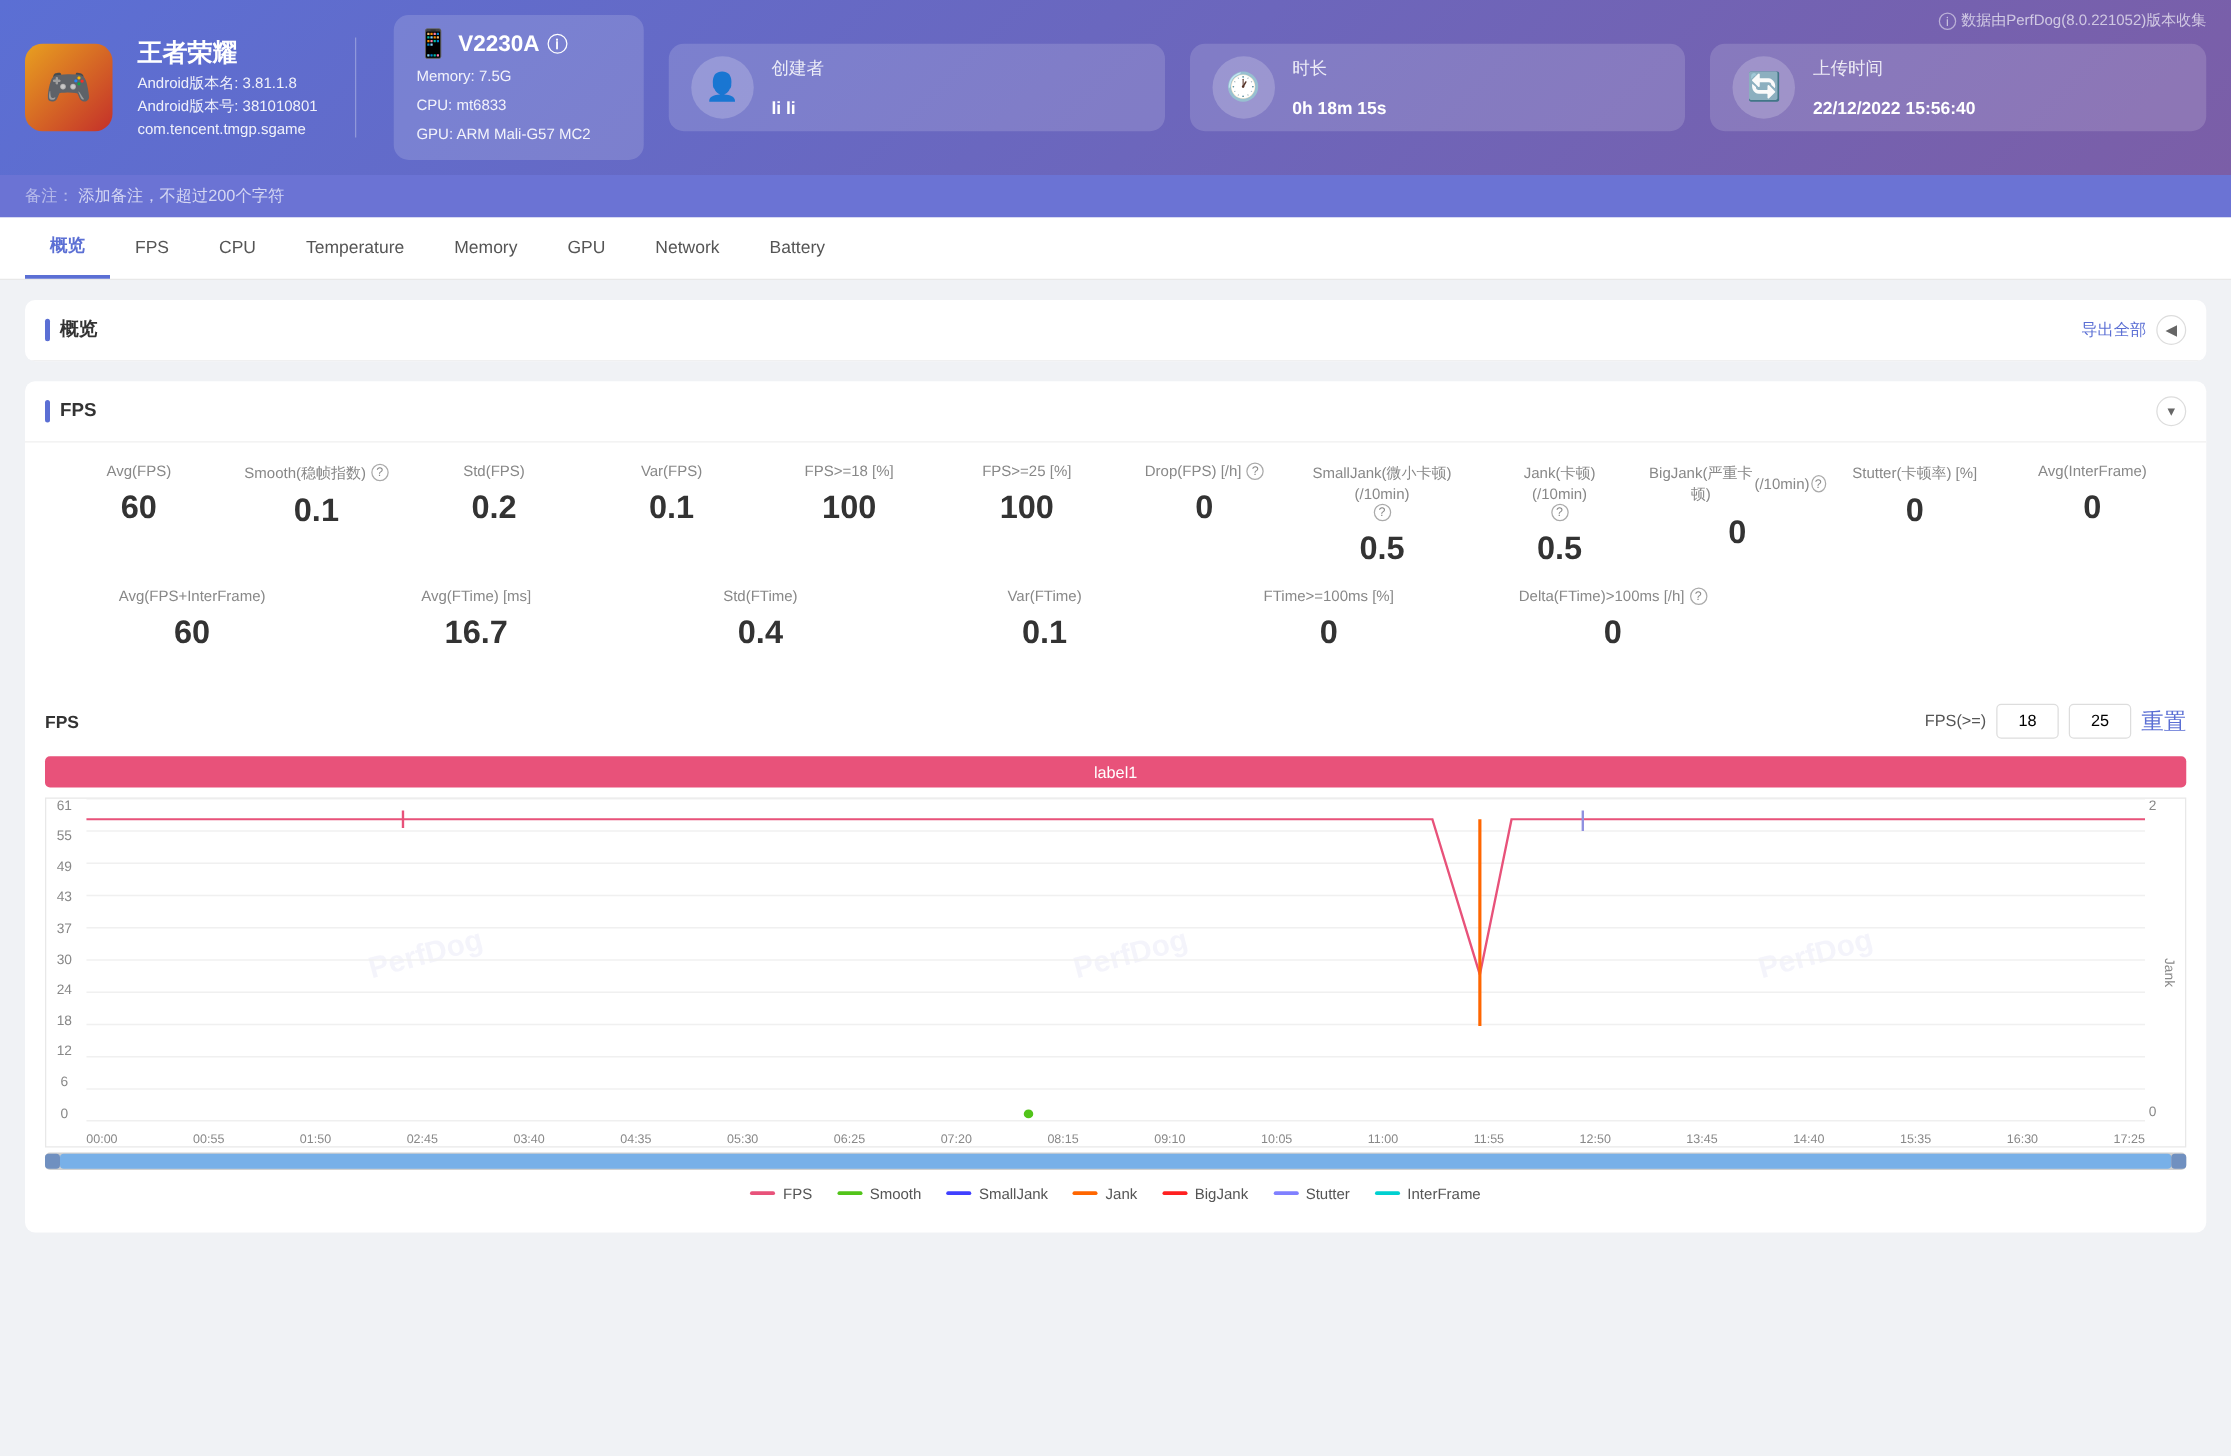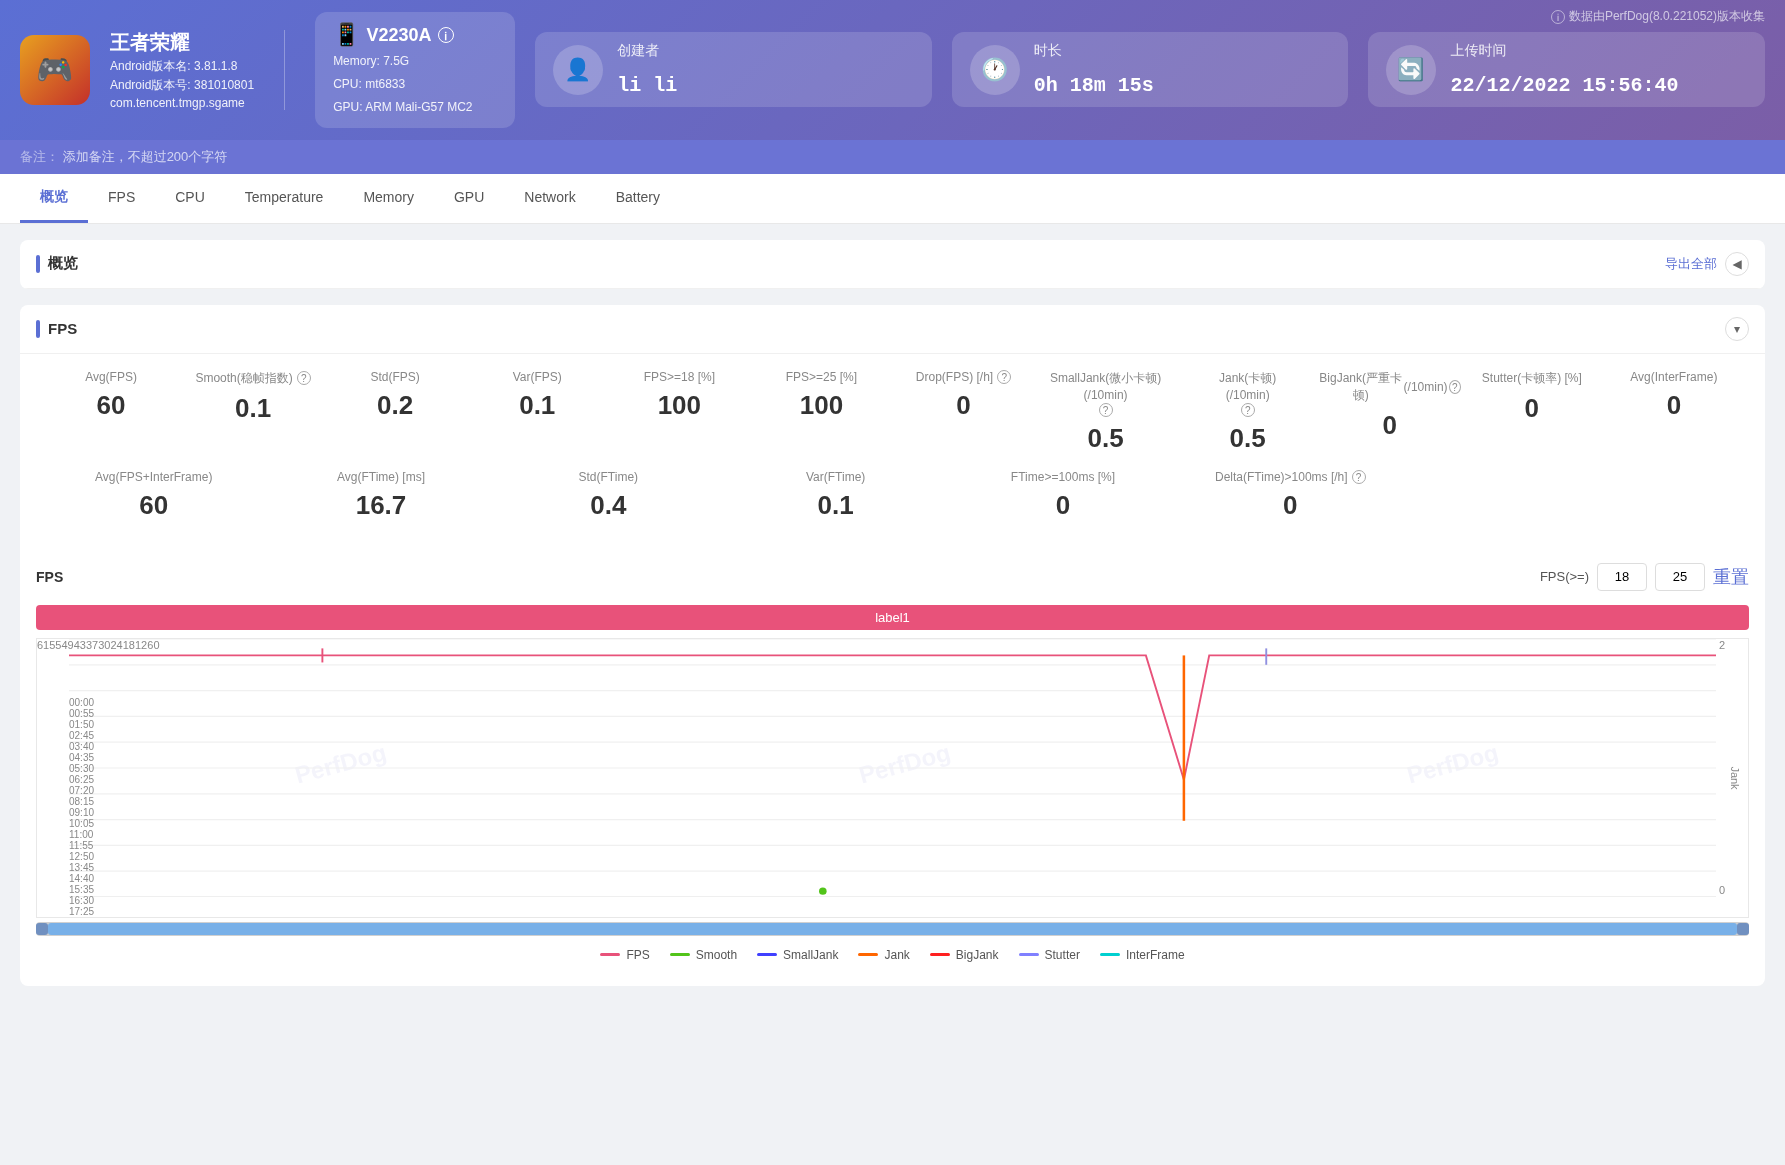--- a/index.html
+++ b/index.html
@@ -12,21 +12,21 @@
     .app-info .app-name { font-size: 20px; font-weight: bold; }
     .app-info .app-detail { font-size: 12px; opacity: 0.9; margin-top: 2px; }
     .header-divider { width: 1px; background: rgba(255,255,255,0.3); height: 80px; margin: 0 10px; flex-shrink: 0; }
     .device-info { background: rgba(255,255,255,0.15); border-radius: 12px; padding: 10px 18px; color: white; flex-shrink: 0; min-width: 200px; }
     .device-info .device-title { font-size: 18px; font-weight: bold; display: flex; align-items: center; gap: 6px; }
     .device-info .device-detail { font-size: 12px; margin-top: 4px; opacity: 0.9; line-height: 1.6; }
     .info-icon { display: inline-block; width: 16px; height: 16px; border-radius: 50%; border: 1px solid white; text-align: center; line-height: 16px; font-size: 11px; cursor: pointer; }
     .header-stat { display: flex; align-items: center; gap: 14px; background: rgba(255,255,255,0.15); border-radius: 12px; padding: 10px 18px; color: white; flex: 1; }
     .stat-icon-circle { width: 50px; height: 50px; border-radius: 50%; background: rgba(255,255,255,0.2); display: flex; align-items: center; justify-content: center; font-size: 22px; flex-shrink: 0; }
     .stat-text .stat-label { font-size: 14px; opacity: 0.85; }
-    .stat-text .stat-value { font-size: 20px; font-weight: bold; margin-top: 14px; font-family: Liberation Mono, monospace; }
+    .stat-text .stat-value { font-size: 14px; font-weight: bold; margin-top: 14px; }
 
     
     .note-bar { background: #6b73d4; padding: 8px 20px; color: rgba(255,255,255,0.7); font-size: 13px; }
 
     
     .nav { background: white; display: flex; align-items: center; padding: 0 20px; border-bottom: 1px solid #e8e8e8; gap: 0; }
     .nav-item { padding: 14px 20px; cursor: pointer; color: #555; font-size: 14px; border-bottom: 3px solid transparent; transition: all 0.2s; }
     .nav-item.active { color: #5b6fd4; border-bottom: 3px solid #5b6fd4; font-weight: bold; }
 
     
@@ -317,21 +317,21 @@
       <div class="chart-container">
 
         <div class="watermark" style="left:15%;top:40%;">PerfDog</div>
         <div class="watermark" style="left:48%;top:40%;">PerfDog</div>
         <div class="watermark" style="left:80%;top:40%;">PerfDog</div>
 
         <div style="position:relative;height:100%;display:flex;flex-direction:column;">
 
           <div style="position:relative;flex:1;min-height:0;">
 
-            <div style="position:absolute;left:0;top:0;bottom:20px;width:32px;display:flex;flex-direction:row;justify-content:space-between;align-items:flex-start;padding-right:3px;font-size:11px;color:#888;z-index:2;">
+            <div style="position:absolute;left:0;top:0;bottom:20px;width:32px;display:flex;flex-direction:column;justify-content:space-between;align-items:center;padding-right:3px;font-size:11px;color:#888;z-index:2;">
               <span>61</span>
               <span>55</span>
               <span>49</span>
               <span>43</span>
               <span>37</span>
               <span>30</span>
               <span>24</span>
               <span>18</span>
               <span>12</span>
               <span>6</span>
@@ -373,21 +373,21 @@
               <span></span>
               <span></span>
               <span></span>
               <span></span>
               <span></span>
               <span>0</span>
             </div>
 
             <div style="position:absolute;right:2px;top:50%;transform:translateY(-50%) rotate(90deg);font-size:11px;color:#888;white-space:nowrap;">Jank</div>
 
-            <div style="position:absolute;bottom:0;left:32px;right:32px;display:flex;justify-content:space-between;font-size:10px;color:#888;flex-direction:column;">
+            <div style="position:absolute;bottom:0;left:32px;right:32px;display:flex;justify-content:space-between;font-size:10px;color:#888;">
               <span>00:00</span>
               <span>00:55</span>
               <span>01:50</span>
               <span>02:45</span>
               <span>03:40</span>
               <span>04:35</span>
               <span>05:30</span>
               <span>06:25</span>
               <span>07:20</span>
               <span>08:15</span>

